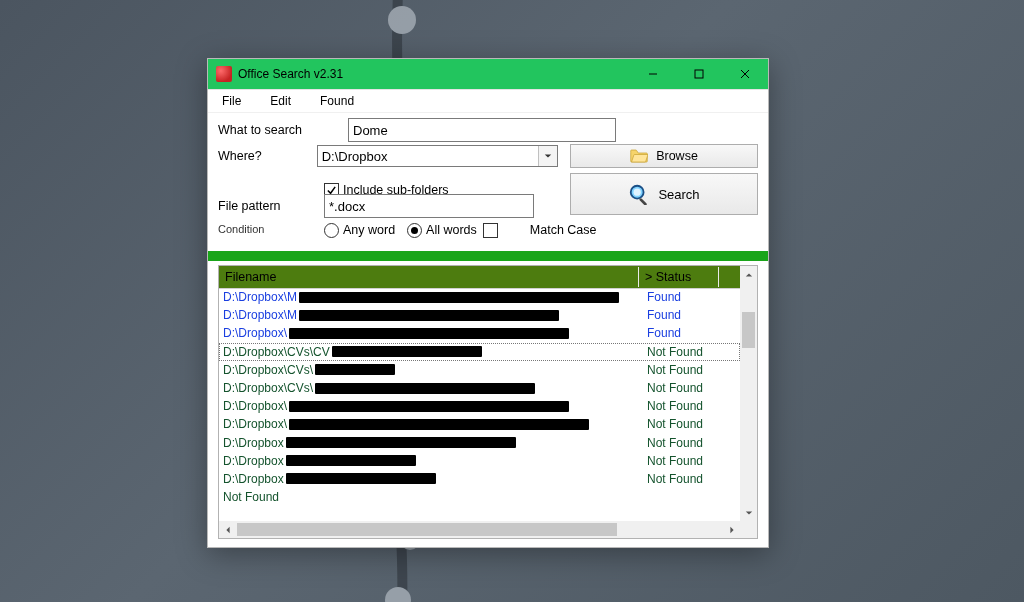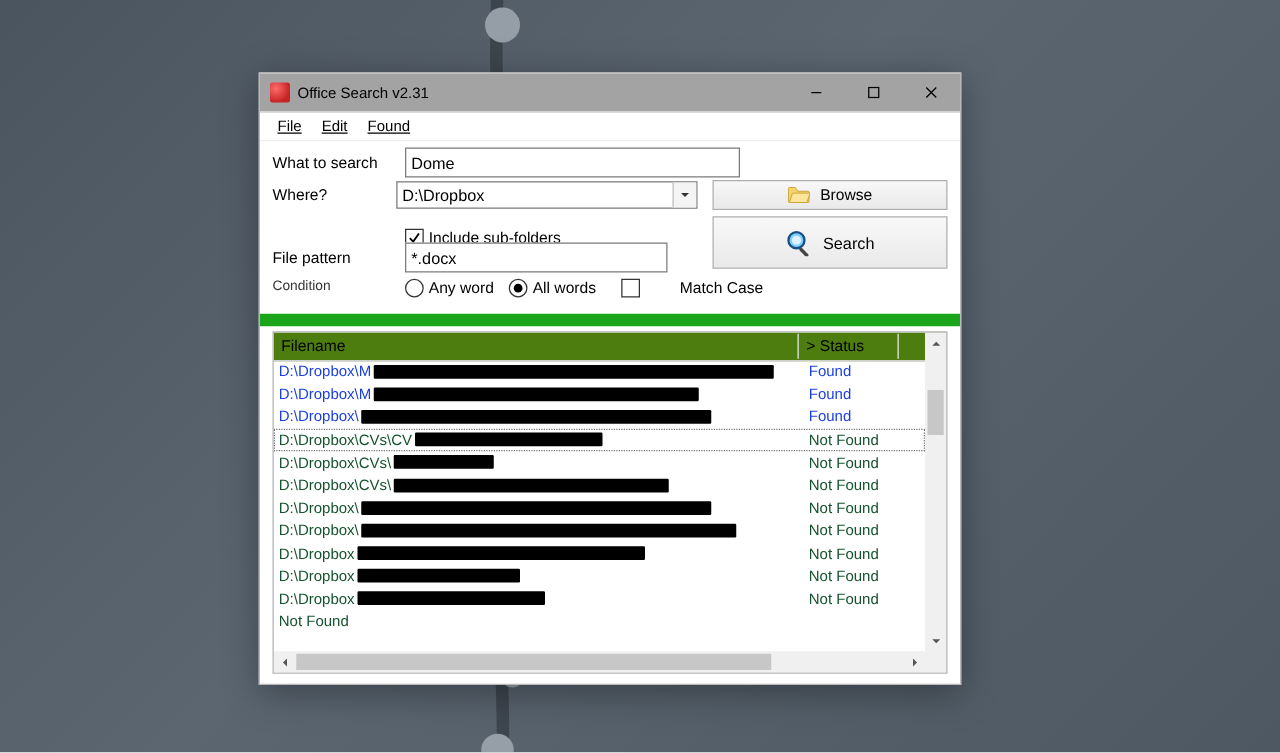--- a/index.html
+++ b/index.html
@@ -2,35 +2,35 @@
 <html><head>
 <meta charset="utf-8">
 <style>
   html,body{margin:0;padding:0;width:1024px;height:602px;overflow:hidden;font-family:"Segoe UI",Tahoma,sans-serif;font-size:13px;color:#000;}
   
   .desktop{width:1024px;height:602px;background:linear-gradient(135deg,#4b5560 0%,#5b6671 45%,#4d5862 100%);position:relative;}
   .branch{position:absolute;left:340px;top:-40px;width:120px;height:700px;pointer-events:none;opacity:.55;}
   .branch svg{width:100%;height:100%;}
   .window{position:absolute;left:207px;top:58px;width:560px;background:#fff;border:1px solid #b9b9b9;box-shadow:0 6px 28px rgba(0,0,0,.35);}
   
-  .titlebar{height:30px;background:#a3a3a3;display:flex;align-items:center;border-bottom:1px solid #e4e4e4;}
+  .titlebar{height:30px;background:#22c55e;display:flex;align-items:center;border-bottom:1px solid #e4e4e4;}
   .titlebar .appicon{width:16px;height:16px;margin:0 6px 0 8px;border-radius:2px;background:radial-gradient(circle at 30% 30%,#ff6b6b,#c62323 70%);}
   .titlebar .title{flex:0 0 auto;font-size:12px;}
   .titlebar .spacer{flex:1;}
   .winbtn{width:46px;height:30px;display:flex;align-items:center;justify-content:center;color:#000;}
   .winbtn svg{width:10px;height:10px;stroke:currentColor;stroke-width:1;fill:none;}
   
-  .menubar{height:22px;display:flex;align-items:center;padding:0 6px;gap:0;border-bottom:1px solid #f0f0f0;text-decoration:underline;}
+  .menubar{height:22px;display:flex;align-items:center;padding:0 6px;gap:13px;border-bottom:1px solid #f0f0f0;}
   .menuitem{padding:2px 8px;font-size:12px;}
   
   .form{padding:4px 10px 6px 10px;}
   .row{display:flex;align-items:center;min-height:26px;gap:6px;}
   .lab{width:100px;font-size:12.5px;}
   .txt{border:1px solid #7a7a7a;height:20px;padding:1px 4px;font-family:inherit;font-size:13px;background:#fff;}
-  .wide{width:258px;}
+  .wide{width:258px;margin-left:24px;}
   .hint{font-size:11.5px;color:#333;margin-left:12px;}
   .combo{position:relative;display:inline-flex;align-items:center;border:1px solid #7a7a7a;height:20px;width:258px;background:#fff;}
   .combo span{padding:1px 4px;flex:1;font-size:13px;}
   .combo .drop{width:18px;height:100%;display:flex;align-items:center;justify-content:center;border-left:1px solid #c0c0c0;background:#f4f4f4;}
   .combo .drop svg{width:8px;height:8px;fill:#333;}
   .btn{border:1px solid #adadad;background:linear-gradient(#f8f8f8,#e9e9e9);height:24px;display:inline-flex;align-items:center;justify-content:center;gap:8px;font-size:12.5px;padding:0 10px;}
   .btn.big{height:40px;width:166px;font-size:13px;}
   .btn.browse{width:166px;height:22px;}
   .folder-icon{width:18px;height:14px;}
   .search-icon{width:22px;height:22px;}
@@ -173,21 +173,21 @@
         <label class="rdo">
           <span class="radiodot"></span>
           <span>Any word</span>
         </label>
         <label class="rdo" style="margin-left:6px;">
           <span class="radiodot">
               <span class="dot"></span>
             </span>
           <span>All words</span>
         </label>
-        <label class="chk" style="margin-left:14px;gap:32px;">
+        <label class="chk" style="gap:32px;">
           <span class="chkbox"></span>
           <span>Match Case</span>
         </label>
       </div>
     </div>
 
     <div class="greenbar"></div>
 
     <div class="listwrap">
       <div class="listhead">

